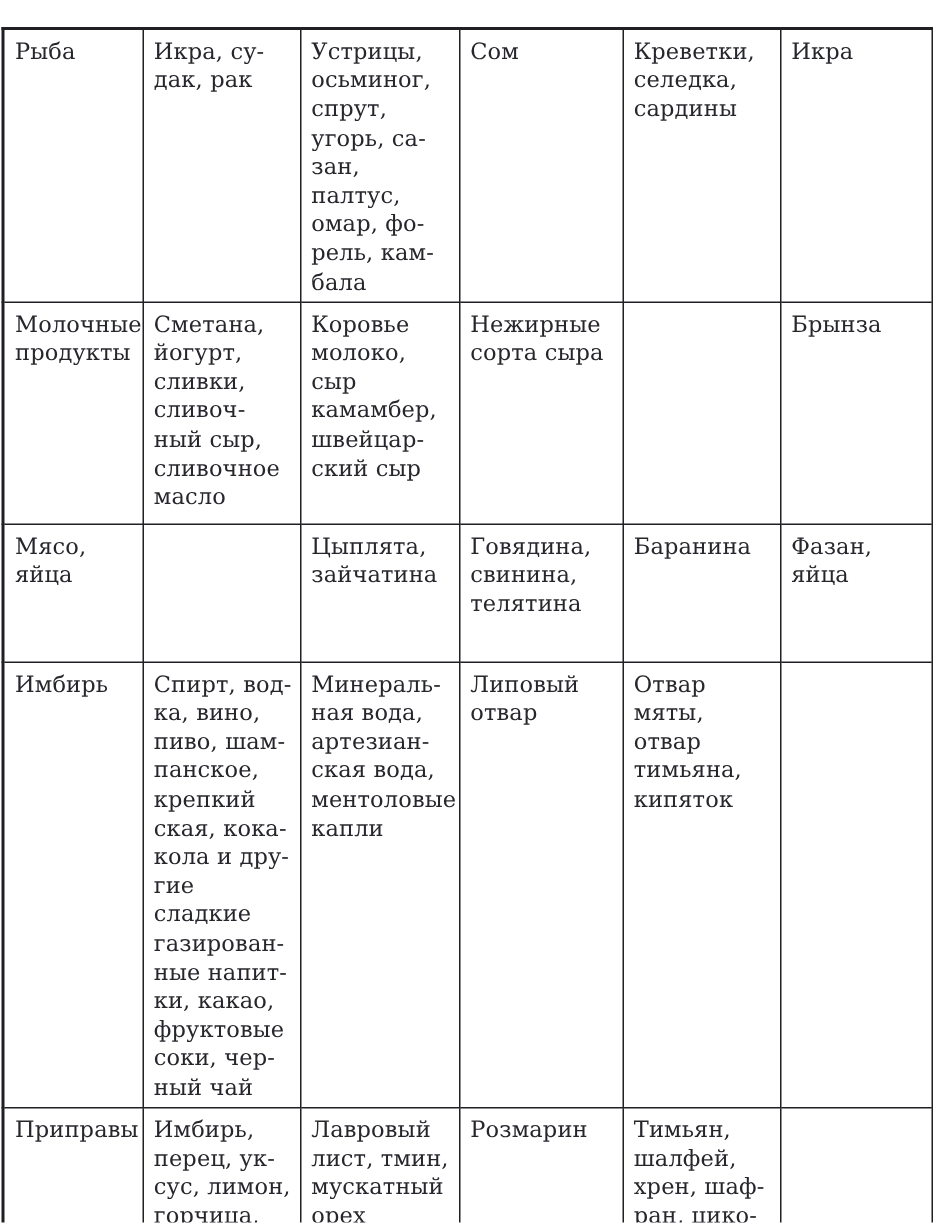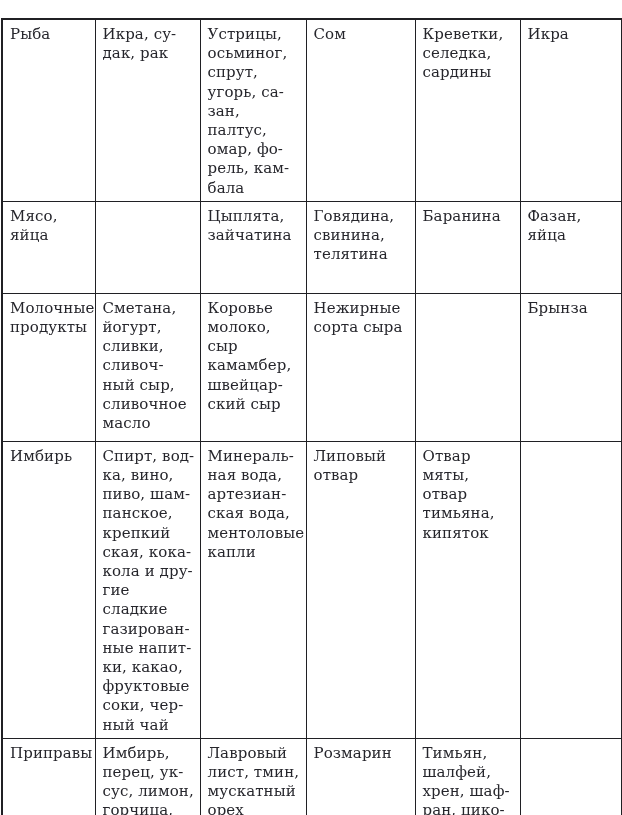--- a/index.html
+++ b/index.html
@@ -69,52 +69,52 @@
 зан, палтус,
 омар, фо-
 рель, кам-
 бала</td>
         <td class="cell">Сом</td>
         <td class="cell">Креветки,
 селедка,
 сардины</td>
         <td class="cell">Икра</td>
       </tr>
-      <tr style="height:92px">
-        <td class="cell">Мясо,
-яйца</td>
-        <td class="cell"></td>
-        <td class="cell">Цыплята,
-зайчатина</td>
-        <td class="cell">Говядина,
-свинина,
-телятина</td>
-        <td class="cell">Баранина</td>
-        <td class="cell">Фазан,
-яйца</td>
-      </tr>
       <tr style="height:148px">
         <td class="cell">Молочные
 продукты</td>
         <td class="cell">Сметана,
 йогурт,
 сливки,
 сливоч-
 ный сыр,
 сливочное
 масло</td>
         <td class="cell">Коровье
 молоко, сыр
 камамбер,
 швейцар-
 ский сыр</td>
         <td class="cell">Нежирные
 сорта сыра</td>
         <td class="cell"></td>
         <td class="cell">Брынза</td>
+      </tr>
+      <tr style="height:92px">
+        <td class="cell">Мясо,
+яйца</td>
+        <td class="cell"></td>
+        <td class="cell">Цыплята,
+зайчатина</td>
+        <td class="cell">Говядина,
+свинина,
+телятина</td>
+        <td class="cell">Баранина</td>
+        <td class="cell">Фазан,
+яйца</td>
       </tr>
       <tr style="height:280px">
         <td class="cell">Имбирь</td>
         <td class="cell">Спирт, вод-
 ка, вино,
 пиво, шам-
 панское,
 крепкий
 ская, кока-
 кола и дру-

